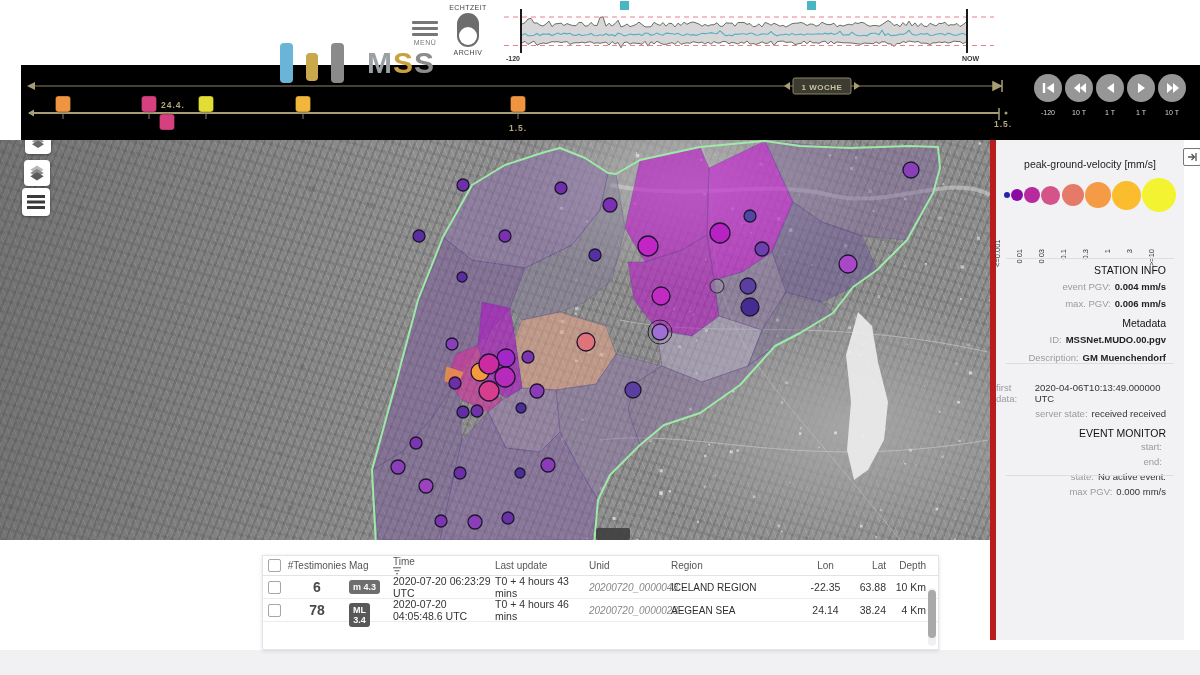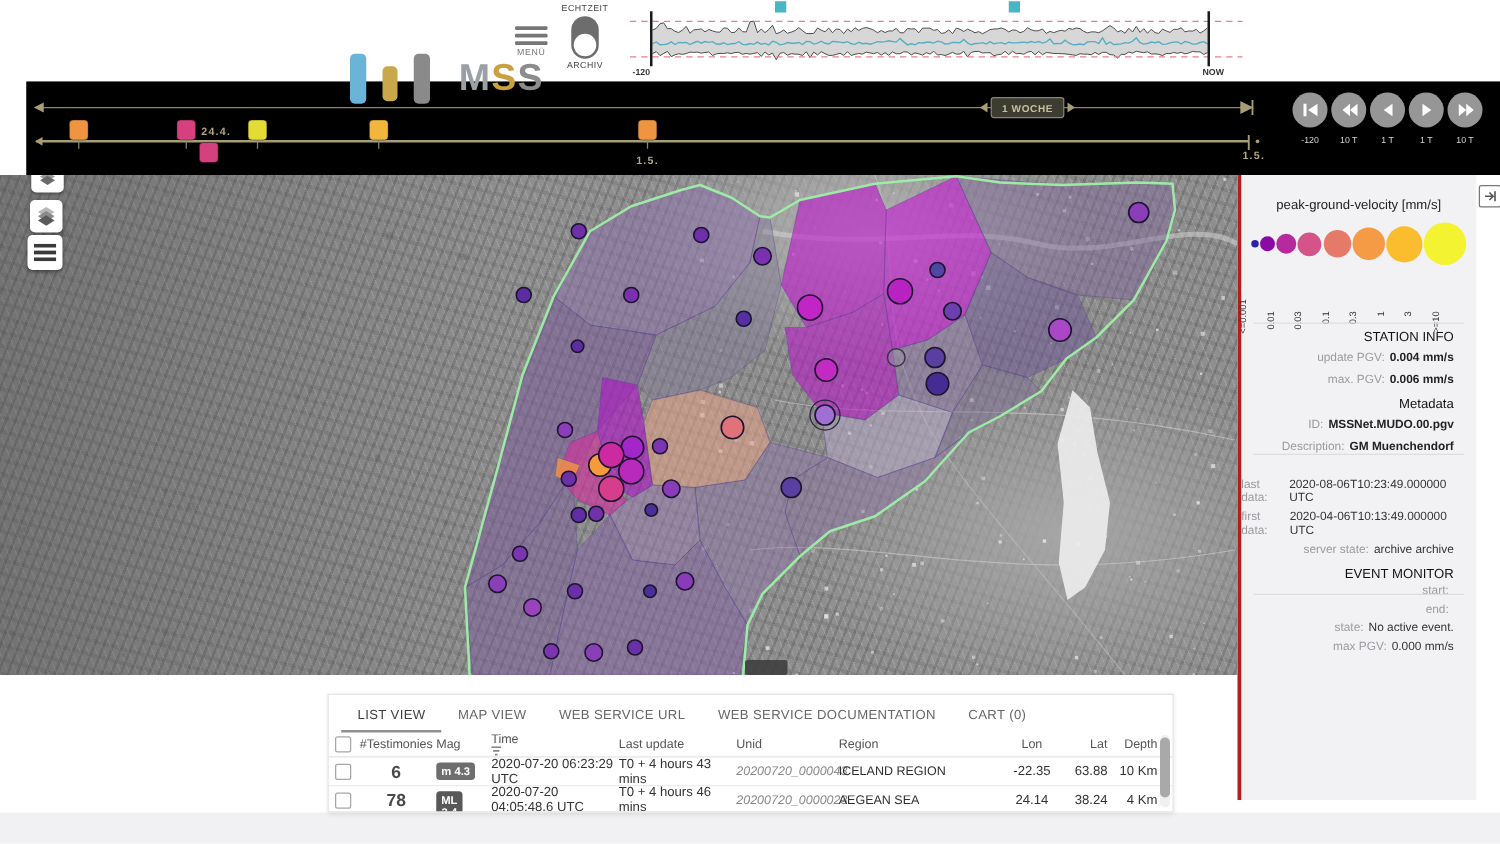--- a/index.html
+++ b/index.html
@@ -34,21 +34,21 @@
       linear-gradient(90deg, rgba(70,70,70,.38), rgba(70,70,70,0) 42%),
       radial-gradient(ellipse 340px 220px at 86% 72%, #a6a6a6 0%, rgba(166,166,166,0) 62%),
       radial-gradient(ellipse 280px 160px at 70% 12%, #b4b4b4 0%, rgba(180,180,180,0) 65%),
       repeating-linear-gradient(112deg, rgba(55,55,55,.22) 0 2px, rgba(0,0,0,0) 2px 7px),
       repeating-linear-gradient(68deg, rgba(255,255,255,.13) 0 1px, rgba(0,0,0,0) 1px 6px),
       repeating-linear-gradient(15deg, rgba(40,40,40,.10) 0 3px, rgba(0,0,0,0) 3px 11px);}
   .map-btn{position:absolute;background:#fff;border-radius:4px;box-shadow:0 1px 3px rgba(0,0,0,.4);
            display:flex;align-items:center;justify-content:center;cursor:pointer;}
 
   
-  .sidebar{left:990px;top:140px;width:188px;height:500px;background:#f2f2f4;border-left:3px solid #b91c1c;}
+  .sidebar{left:990px;top:140px;width:188px;height:500px;background:#f2f2f4;border-left:6px solid #b91c1c;}
   .sb-divider{position:absolute;left:10px;width:168px;height:1px;background:#ddd;}
   .legend-title{position:absolute;top:18px;left:0;width:100%;text-align:center;font-size:10.5px;color:#222;}
   .legend-row{position:absolute;top:32px;left:8px;width:172px;height:46px;display:flex;align-items:center;justify-content:space-between;}
   .legend-dot{border-radius:50%;flex:0 0 auto;}
   .legend-labels{position:absolute;top:82px;left:8px;width:172px;height:40px;display:flex;justify-content:space-between;}
   .legend-lab{width:18px;font-size:7.5px;color:#333;transform:rotate(-90deg) translateX(-16px);transform-origin:center;white-space:nowrap;text-align:right;}
   .sb-line{display:flex;justify-content:flex-end;align-items:baseline;padding-right:18px;font-size:9.5px;line-height:11px;margin-bottom:4px;}
   .sb-line .lab{color:#9a9aa0;margin-right:4px;} .sb-line .val{color:#222;font-weight:bold;}
   .sb-line .valn{color:#333;}
   .sb-title{font-size:10.5px;font-weight:normal;color:#111;text-align:right;padding-right:18px;margin-bottom:5px;}
@@ -484,51 +484,47 @@
         <div class="legend-lab">0.3</div>
         <div class="legend-lab">1</div>
         <div class="legend-lab">3</div>
         <div class="legend-lab">&gt;=10</div>
       </div>
     <div class="sb-divider" style="top:118px"></div>
 
     <div class="abs" style="left:0;top:124px;width:188px">
       <div class="sb-title">STATION INFO</div>
       <div class="sb-line">
-          <span class="lab">update PGV:</span>
+          <span class="lab">event PGV:</span>
           <span class="val">0.004 mm/s</span>
         </div>
       <div class="sb-line" style="margin-top:6px">
           <span class="lab">max. PGV:</span>
           <span class="val">0.006 mm/s</span>
         </div>
       <div class="sb-title" style="margin-top:8px">Metadata</div>
       <div class="sb-line">
           <span class="lab">ID:</span>
           <span class="val">MSSNet.MUDO.00.pgv</span>
         </div>
       <div class="sb-line" style="margin-top:7px">
           <span class="lab">Description:</span>
           <span class="val">GM Muenchendorf</span>
         </div>
     </div>
     <div class="sb-divider" style="top:223px"></div>
 
     <div class="abs" style="left:0;top:242px;width:188px">
       <div class="sb-line">
-          <span class="lab">last data:</span>
-          <span class="valn">2020-08-06T10:23:49.000000 UTC</span>
-        </div>
-      <div class="sb-line">
           <span class="lab">first data:</span>
           <span class="valn">2020-04-06T10:13:49.000000 UTC</span>
         </div>
       <div class="sb-line">
           <span class="lab">server state:</span>
-          <span class="valn">archive archive</span>
+          <span class="valn">received received</span>
         </div>
       <div class="sb-title" style="margin-top:8px;margin-bottom:2px">EVENT MONITOR</div>
       <div class="sb-line">
           <span class="lab">start:</span>
         </div>
       <div class="sb-line">
           <span class="lab">end:</span>
         </div>
       <div class="sb-line">
           <span class="lab">state:</span>
@@ -544,27 +540,20 @@
 
   <div class="abs expand-btn">
     <svg width="10" height="10" viewBox="0 0 10 10">
       <path d="M1 5 H7 M4.5 2 L7.5 5 4.5 8 M9 1 V9" stroke="#555" stroke-width="1.3" fill="none"></path>
     </svg>
   </div>
 
   <div class="abs bstrip"></div>
 
   <div class="abs bpanel">
-    <div class="tabs" id="tabs">
-        <div class="tab active">LIST VIEW</div>
-        <div class="tab">MAP VIEW</div>
-        <div class="tab">WEB SERVICE URL</div>
-        <div class="tab">WEB SERVICE DOCUMENTATION</div>
-        <div class="tab">CART (0)</div>
-      </div>
     <div class="thead" id="thead">
         <div class="col-cb">
           <div class="cb"></div>
         </div>
         <div class="col-test">#Testimonies</div>
         <div class="col-mag">Mag</div>
         <div class="col-time">Time <svg width="8" height="8" viewBox="0 0 8 8" style="vertical-align:-1px">
             <rect y="0" width="8" height="1.4" fill="#888"></rect>
             <rect x="1.5" y="3" width="5" height="1.4" fill="#888"></rect>
             <rect x="3" y="6" width="2" height="1.4" fill="#888"></rect>

